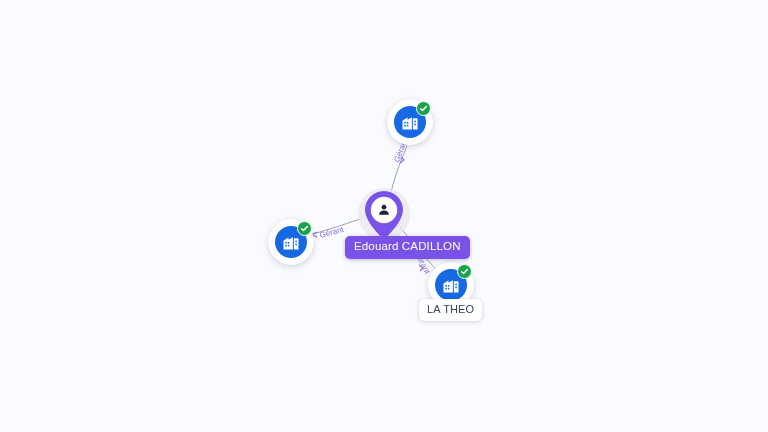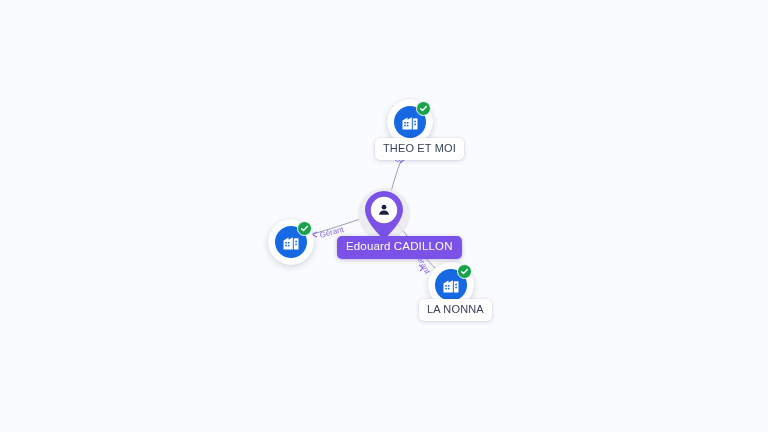--- a/index.html
+++ b/index.html
@@ -89,20 +89,21 @@
     position: absolute;
     background: #7b52e8;
     color: #ffffff;
     font-size: 11.5px;
     line-height: 1;
     letter-spacing: .15px;
     padding: 5px 9px 6px 9px;
     border-radius: 5px;
     white-space: nowrap;
     box-shadow: 0 1px 4px rgba(60,30,140,.3);
+    margin-left: 8px;
   }
 
   
   .edge-label {
     position: absolute;
     color: #8b6ae8;
     font-size: 8px;
     line-height: 1;
     white-space: nowrap;
     transform-origin: left center;
@@ -150,21 +151,20 @@
         <rect x="17.1" y="10.4" width="2" height="1.9" fill="#1668e3"></rect>
         <rect x="17.1" y="14" width="2" height="1.9" fill="#1668e3"></rect>
       </svg>
     </div>
     <div class="verified-badge">
       <svg width="9" height="9" viewBox="0 0 12 12" fill="none">
         <path d="M2.2 6.3 L4.7 8.7 L9.8 3.4" stroke="#ffffff" stroke-width="1.9" stroke-linecap="round" stroke-linejoin="round"></path>
       </svg>
     </div>
   </div>
-  <div class="node-label" style="left:375px; top:138px;">THEO ET MOI</div>
 
   <div class="node" style="left:268px; top:219px; width:46px; height:46px;">
     <div class="node-halo"></div>
     <div class="node-disc">
       <svg width="20" height="20" viewBox="0 0 24 24" fill="none">
         <path d="M3 21V10.2L9 6.6V9.4L14.2 6.2V21H3Z" fill="#ffffff"></path>
         <path d="M15.4 21V7.6H21V21H15.4Z" fill="#ffffff"></path>
         <rect x="5.1" y="12" width="1.9" height="1.9" fill="#1668e3"></rect>
         <rect x="8.2" y="12" width="1.9" height="1.9" fill="#1668e3"></rect>
         <rect x="5.1" y="15.4" width="1.9" height="1.9" fill="#1668e3"></rect>
@@ -193,21 +193,21 @@
         <rect x="17.1" y="10.4" width="2" height="1.9" fill="#1668e3"></rect>
         <rect x="17.1" y="14" width="2" height="1.9" fill="#1668e3"></rect>
       </svg>
     </div>
     <div class="verified-badge">
       <svg width="9" height="9" viewBox="0 0 12 12" fill="none">
         <path d="M2.2 6.3 L4.7 8.7 L9.8 3.4" stroke="#ffffff" stroke-width="1.9" stroke-linecap="round" stroke-linejoin="round"></path>
       </svg>
     </div>
   </div>
-  <div class="node-label" style="left:419px; top:299px;">LA NONNA</div>
+  <div class="node-label" style="left:419px; top:299px;">LA THEO</div>
 
   <div class="pin-wrap" style="left:358px; top:188px; width:52px; height:54px;">
     <div class="pin-glow"></div>
     <svg class="pin-shape" viewBox="0 0 44 52" fill="none">
       <path d="M22 2 C11.5 2 3 10.4 3 20.8 C3 31.6 15.6 44.4 20.2 48.8 C21.2 49.8 22.8 49.8 23.8 48.8 C28.4 44.4 41 31.6 41 20.8 C41 10.4 32.5 2 22 2 Z" fill="#7b52e8"></path>
       <circle cx="22" cy="21" r="13.2" fill="#ffffff"></circle>
     </svg>
     <svg class="pin-person" viewBox="0 0 24 24" fill="none">
       <circle cx="12" cy="7.2" r="4.1" fill="#1c2340"></circle>
       <path d="M3.6 20.2 C3.6 15.6 7.4 13 12 13 C16.6 13 20.4 15.6 20.4 20.2 Z" fill="#1c2340"></path>

